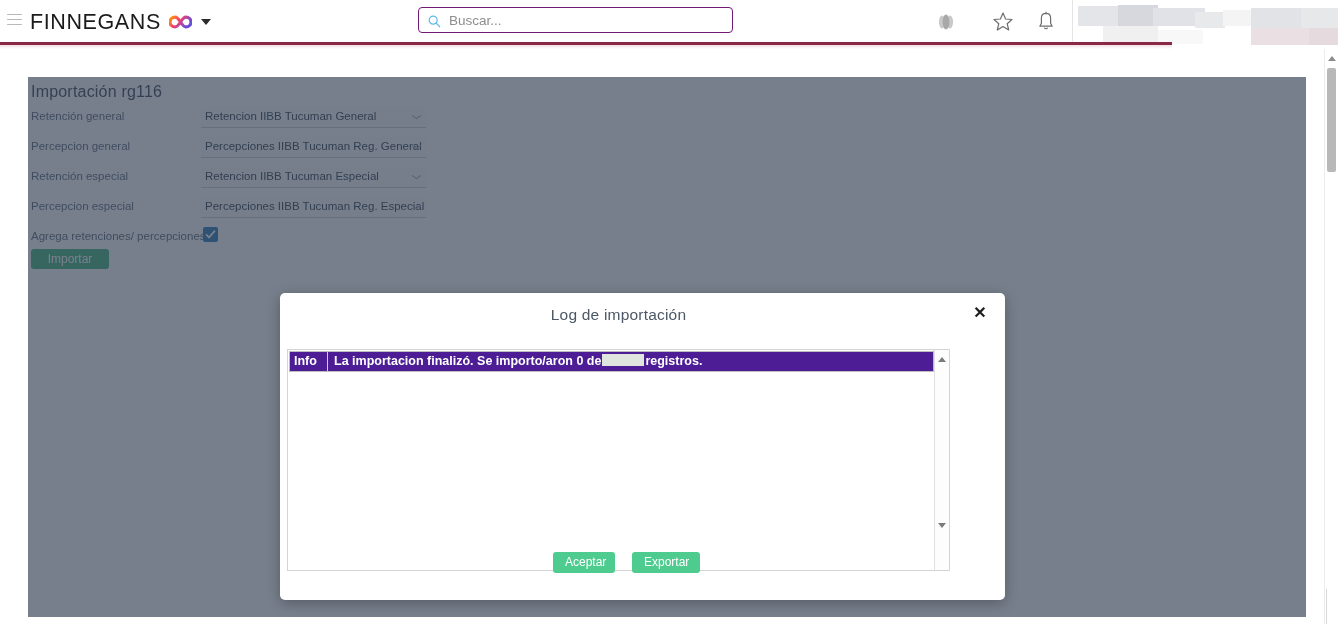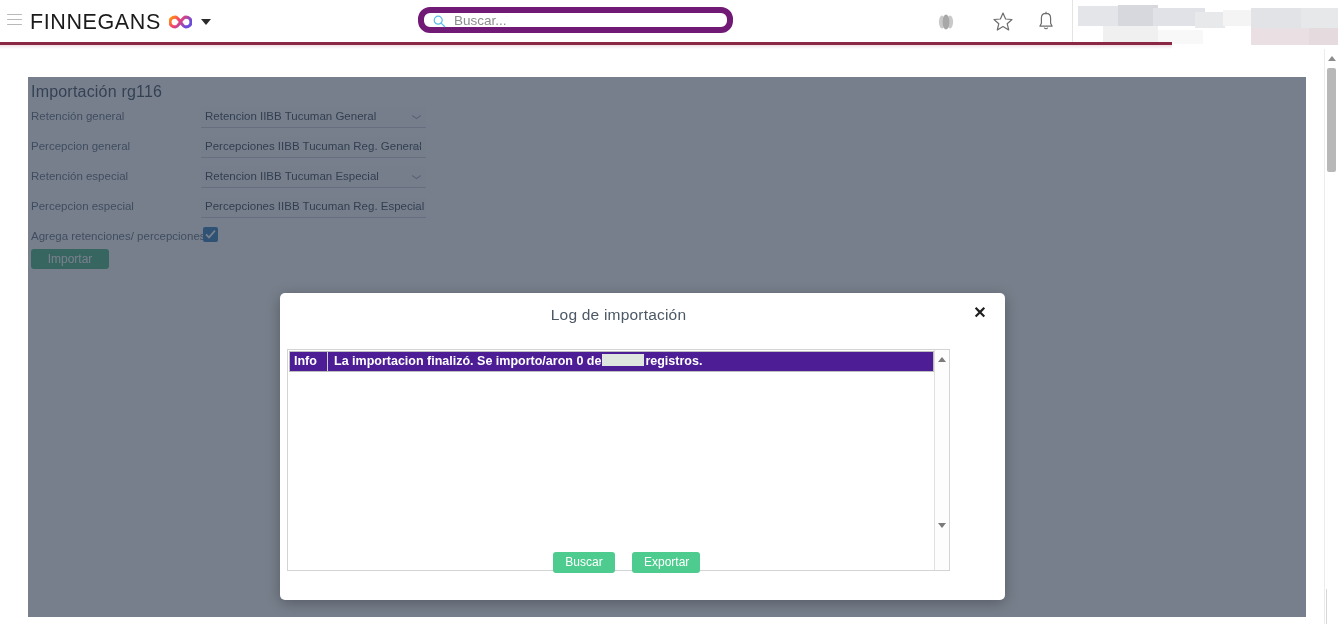--- a/index.html
+++ b/index.html
@@ -83,22 +83,22 @@
     width: 0; height: 0;
     border-left: 5px solid transparent;
     border-right: 5px solid transparent;
     border-top: 6px solid #2b2b2b;
   }
 
   #search-box {
     position: absolute;
     left: 418px; top: 7px;
     width: 315px; height: 26px;
-    border: 6px solid #701a75;
-    border-radius: 12px;
+    border: 1px solid #701a75;
+    border-radius: 4px;
     background: #ffffff;
     display: flex;
     align-items: center;
     box-sizing: border-box;
   }
   #search-icon {
     margin-left: 9px;
     width: 13px; height: 13px;
     flex: 0 0 auto;
   }
@@ -565,21 +565,21 @@
           <div class="log-cell-msg"><span>La importacion finalizó. Se importo/aron 0 de</span><span class="msg-redact"></span><span>registros.</span></div>
         </div>
       </div>
 
       <div id="log-scrollbar">
         <div class="sb-arrow-up"></div>
         <div class="sb-arrow-down"></div>
       </div>
     </div>
 
-    <button class="modal-btn" id="btn-aceptar">Buscar</button>
+    <button class="modal-btn" id="btn-aceptar">Aceptar</button>
     <button class="modal-btn" id="btn-exportar">Exportar</button>
   </div>
 </div>
 
 <div id="page-scroll-track">
   <div id="page-scroll-up"></div>
   <div id="page-scroll-thumb"></div>
   <div id="page-scroll-bottom-mark"></div>
 </div>
 

